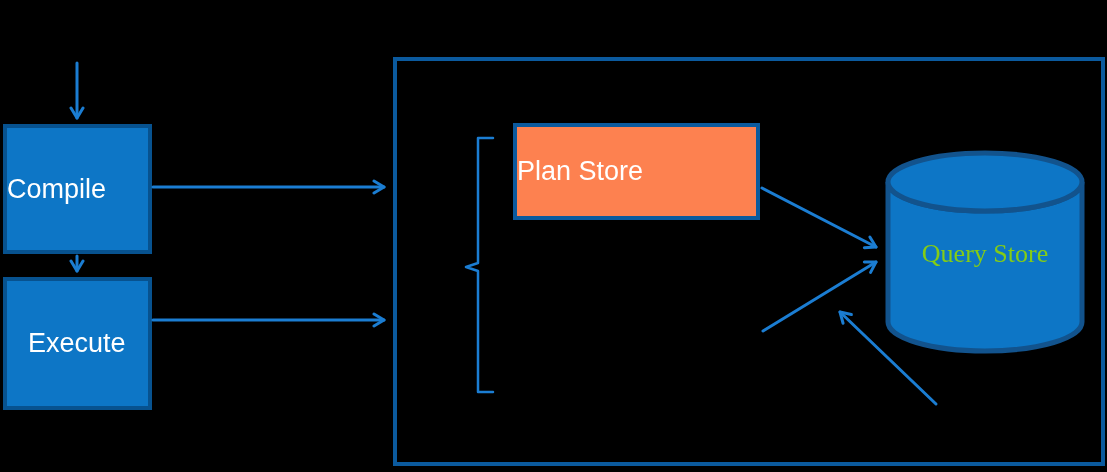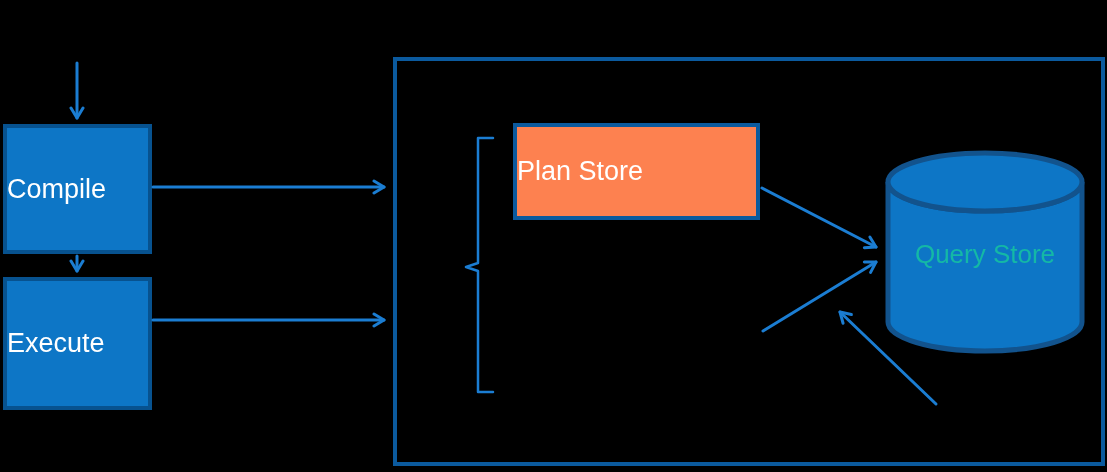--- a/index.html
+++ b/index.html
@@ -26,40 +26,41 @@
   }
   .process {
     background: #0d76c6;
     border: 4px solid #07528f;
   }
   .store {
     background: #fd8150;
     border: 4px solid #0b5a9e;
   }
   #node-compile   { left: 3px;   top: 124px; width: 149px; height: 130px; }
-  #node-execute   { left: 3px;   top: 277px; width: 149px; height: 133px; }
+  #node-execute   { left: 3px;   top: 277px; width: 149px; height: 133px; padding-left: 21px; }
   #node-plan      { left: 513px; top: 123px; width: 247px; height: 97px; }
   #node-runtime   { left: 513px; top: 276px; width: 247px; height: 132px; }
   .container-rect {
     position: absolute;
     left: 393px; top: 57px;
     width: 712px; height: 409px;
     box-sizing: border-box;
     border: 4px solid #0b5a9e;
     background: transparent;
   }
   .cylinder-label {
     position: absolute;
     left: 888px; top: 237px;
     width: 194px;
-    color: #14b8a6;
+    color: #84cc16;
     font-size: 26px;
     line-height: 34px;
     text-align: center;
     z-index: 6;
+    font-family: Liberation Serif, serif;
   }
   .connector-layer {
     position: absolute;
     left: 0; top: 0;
     width: 1107px; height: 472px;
     z-index: 5;
     pointer-events: none;
   }
 </style>
 </head>

